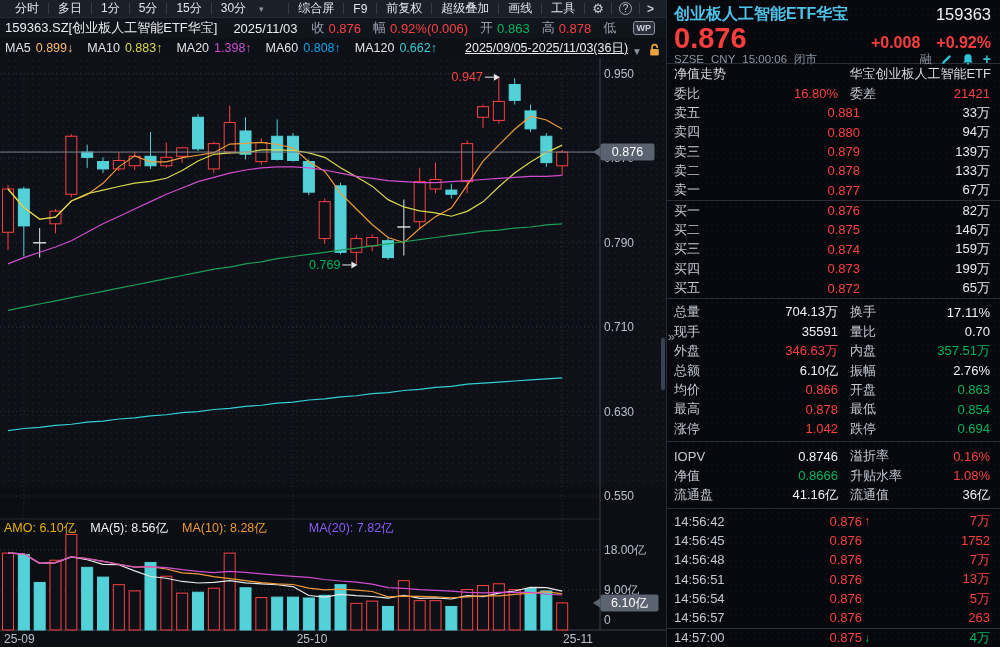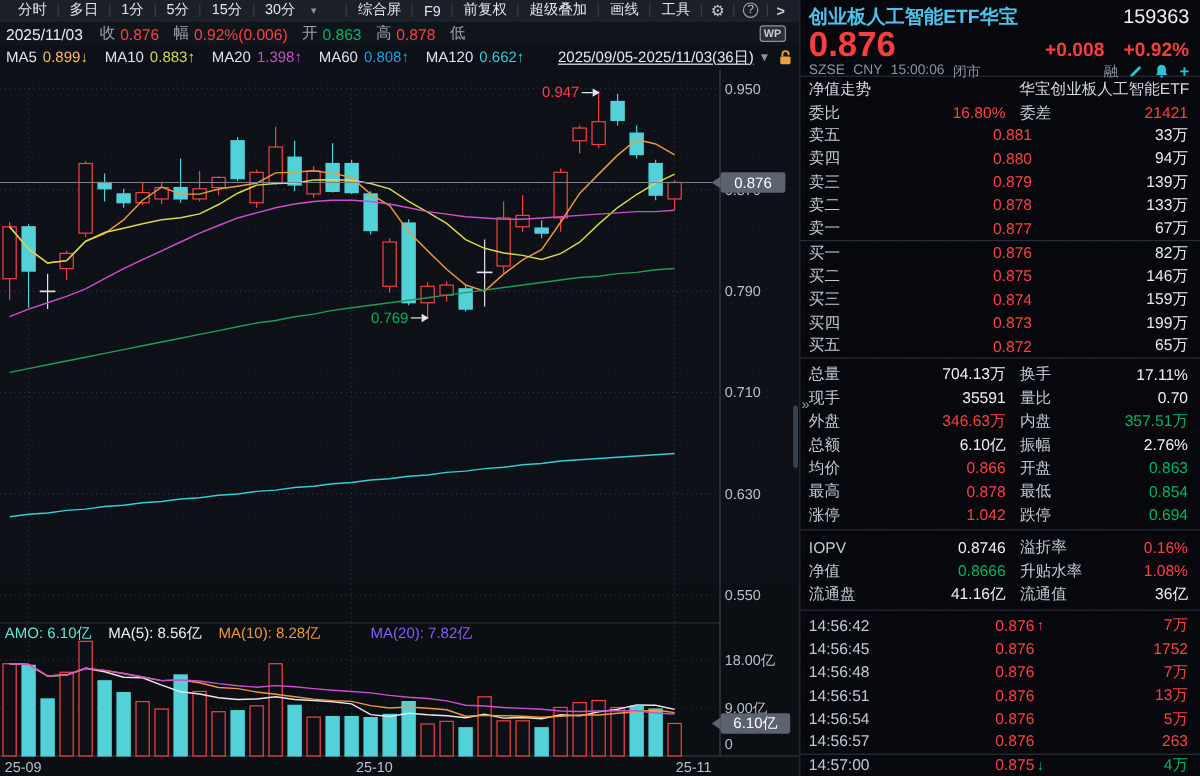--- a/index.html
+++ b/index.html
@@ -24,21 +24,21 @@
     position:relative;z-index:3;color:#e8ecf2;}
   .row2 .sym{margin-right:16px;}
   .row2 .dt{margin-right:14px;}
   .fld{display:flex;align-items:center;margin-right:12px;white-space:nowrap;}
   .fld .lb{color:#98a1ae;margin-right:4px;}
   .wp{margin-left:auto;margin-right:6px;border:1px solid #8a93a0;border-radius:3px;background:#2a2f3a;
     color:#c9cfd8;font-size:9px;font-weight:bold;padding:1px 3px;}
   .row3{height:20px;display:flex;align-items:center;font-size:12.5px;padding:0 5px;position:relative;z-index:3;}
   .mait{display:flex;align-items:center;margin-right:14px;white-space:nowrap;}
   .mait .ml{color:#dfe3ea;margin-right:5px;}
-  .drange{margin-left:auto;display:flex;align-items:center;}
+  .drange{margin-left:auto;display:flex;align-items:flex-end;}
   .drtext{color:#e8ecf2;text-decoration:underline;cursor:pointer;}
   .drcaret{color:#8a93a0;font-size:10px;margin:0 6px 0 4px;}
   #chart{position:absolute;left:0;top:58px;z-index:2;}
   .amo-bar{position:absolute;left:4px;top:520px;display:flex;gap:14px;font-size:12.5px;z-index:3;white-space:nowrap;}
   .expander{position:absolute;left:668px;top:330px;color:#9aa3ad;font-size:12px;z-index:5;cursor:pointer;}
   .vthumb{position:absolute;left:661px;top:338px;width:4px;height:52px;background:#3a4150;border-radius:2px;z-index:5;}
   
   .panel{position:absolute;right:0;top:0;width:334px;height:647px;background:#06080d;border-left:1px solid #262c38;
     display:flex;flex-direction:column;font-size:13px;z-index:4;}
   .panel::before{content:"";position:absolute;inset:0;background-image:radial-gradient(rgba(255,255,255,0.02) 1px,transparent 1px);
@@ -106,20 +106,21 @@
           <span class="t1">工具</span>
           <span class="tsep"></span>
           <span class="gear">⚙</span>
           <span class="tsep"></span>
           <span class="helpc">?</span>
           <span class="tsep"></span>
           <span class="chev">&gt;</span>
         </span>
       </div>
     <div class="row2" id="row2">
+      <span class="sym">159363.SZ[创业板人工智能ETF华宝]</span>
       <span class="dt">2025/11/03</span>
       <span id="info-fields" style="display:flex;align-items:center;">
           <span class="fld">
             <span class="lb">收</span>
             <span style="color: rgb(251, 65, 66);">0.876</span>
           </span>
           <span class="fld">
             <span class="lb">幅</span>
             <span style="color: rgb(251, 65, 66);">0.92%(0.006)</span>
           </span>
@@ -359,21 +360,21 @@
           <rect x="600.5" y="85.56999999999995" width="54" height="17" rx="2" fill="#5b6370"></rect>
           <text x="627.5" y="98.26999999999995" fill="#ffffff" text-anchor="middle" font-size="12.5" font-family="&quot;Liberation Sans&quot;,sans-serif">0.876</text>
         </g>
         <g>
           <polygon points="593,544.88916 600.5,539.88916 600.5,549.88916" fill="#5b6370"></polygon>
           <rect x="600.5" y="536.38916" width="58" height="17" rx="2" fill="#5b6370"></rect>
           <text x="629.5" y="549.08916" fill="#ffffff" text-anchor="middle" font-size="12.5" font-family="&quot;Liberation Sans&quot;,sans-serif">6.10亿</text>
         </g>
       </svg>
     <div class="amo-bar" id="amo-bar">
-        <span style="color: #5eead4;">AMO: 6.10亿</span>
+        <span style="color: #eab308;">AMO: 6.10亿</span>
         <span style="color: rgb(238, 241, 246);">MA(5): 8.56亿</span>
         <span style="color: rgb(239, 154, 58);">MA(10): 8.28亿</span>
         <span style="color: #8b5cf6; margin-left: 28px;">MA(20): 7.82亿</span>
       </div>
   </div>
 
   <div class="expander">»</div>
   <div class="vthumb"></div>
 
   <div class="panel">

